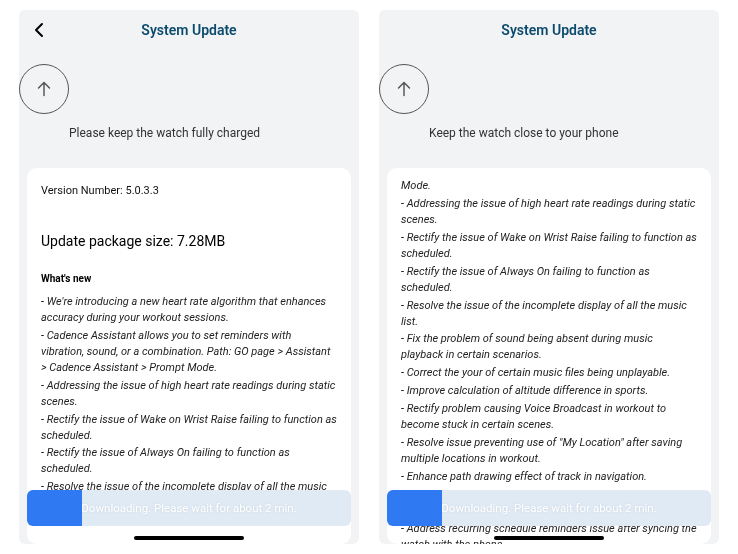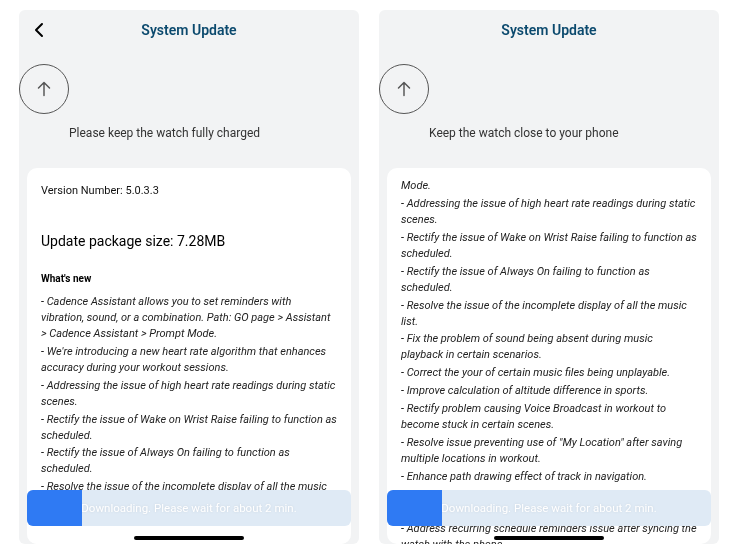--- a/index.html
+++ b/index.html
@@ -169,22 +169,22 @@
         </svg>
     </div>
     <div class="charge-msg">Please keep the watch fully charged</div>
   </div>
 
   <div class="card">
     <div class="ver">Version Number: 5.0.3.3</div>
     <div class="sz">Update package size: 7.28MB</div>
     <h4>What's new</h4>
     <div class="notes notes-scroll">
+        <div class="item">- We're introducing a new heart rate algorithm that enhances accuracy during your workout sessions.</div>
         <div class="item">- Cadence Assistant allows you to set reminders with vibration, sound, or a combination.   Path: GO page &gt; Assistant &gt; Cadence Assistant &gt; Prompt Mode.</div>
-        <div class="item">- We're introducing a new heart rate algorithm that enhances accuracy during your workout sessions.</div>
         <div class="item">- Addressing the issue of high heart rate readings during static scenes.</div>
         <div class="item">- Rectify the issue of Wake on Wrist Raise failing to function as scheduled.</div>
         <div class="item">- Rectify the issue of Always On failing to function as scheduled.</div>
         <div class="item">- Resolve the issue of the incomplete display of all the music list.</div>
         <div class="item">- Fix the problem of sound being absent during music playback in certain scenarios.</div>
       </div>
     <div class="fade"></div>
   </div>
 
   <div class="download-bar">

